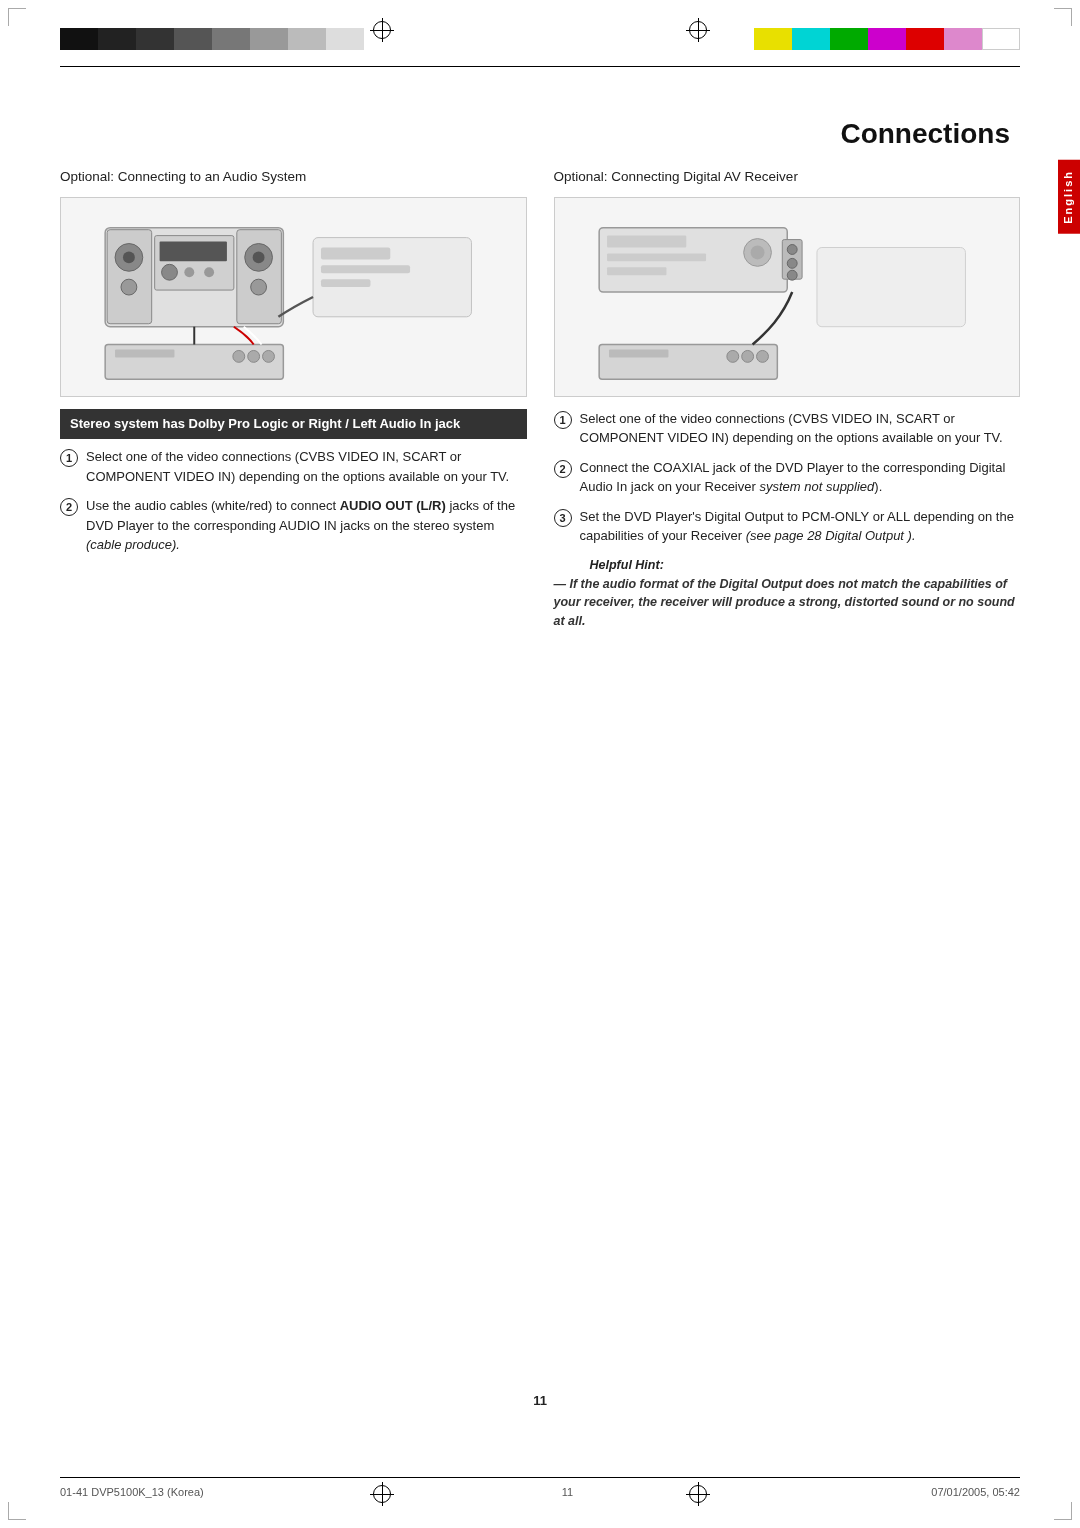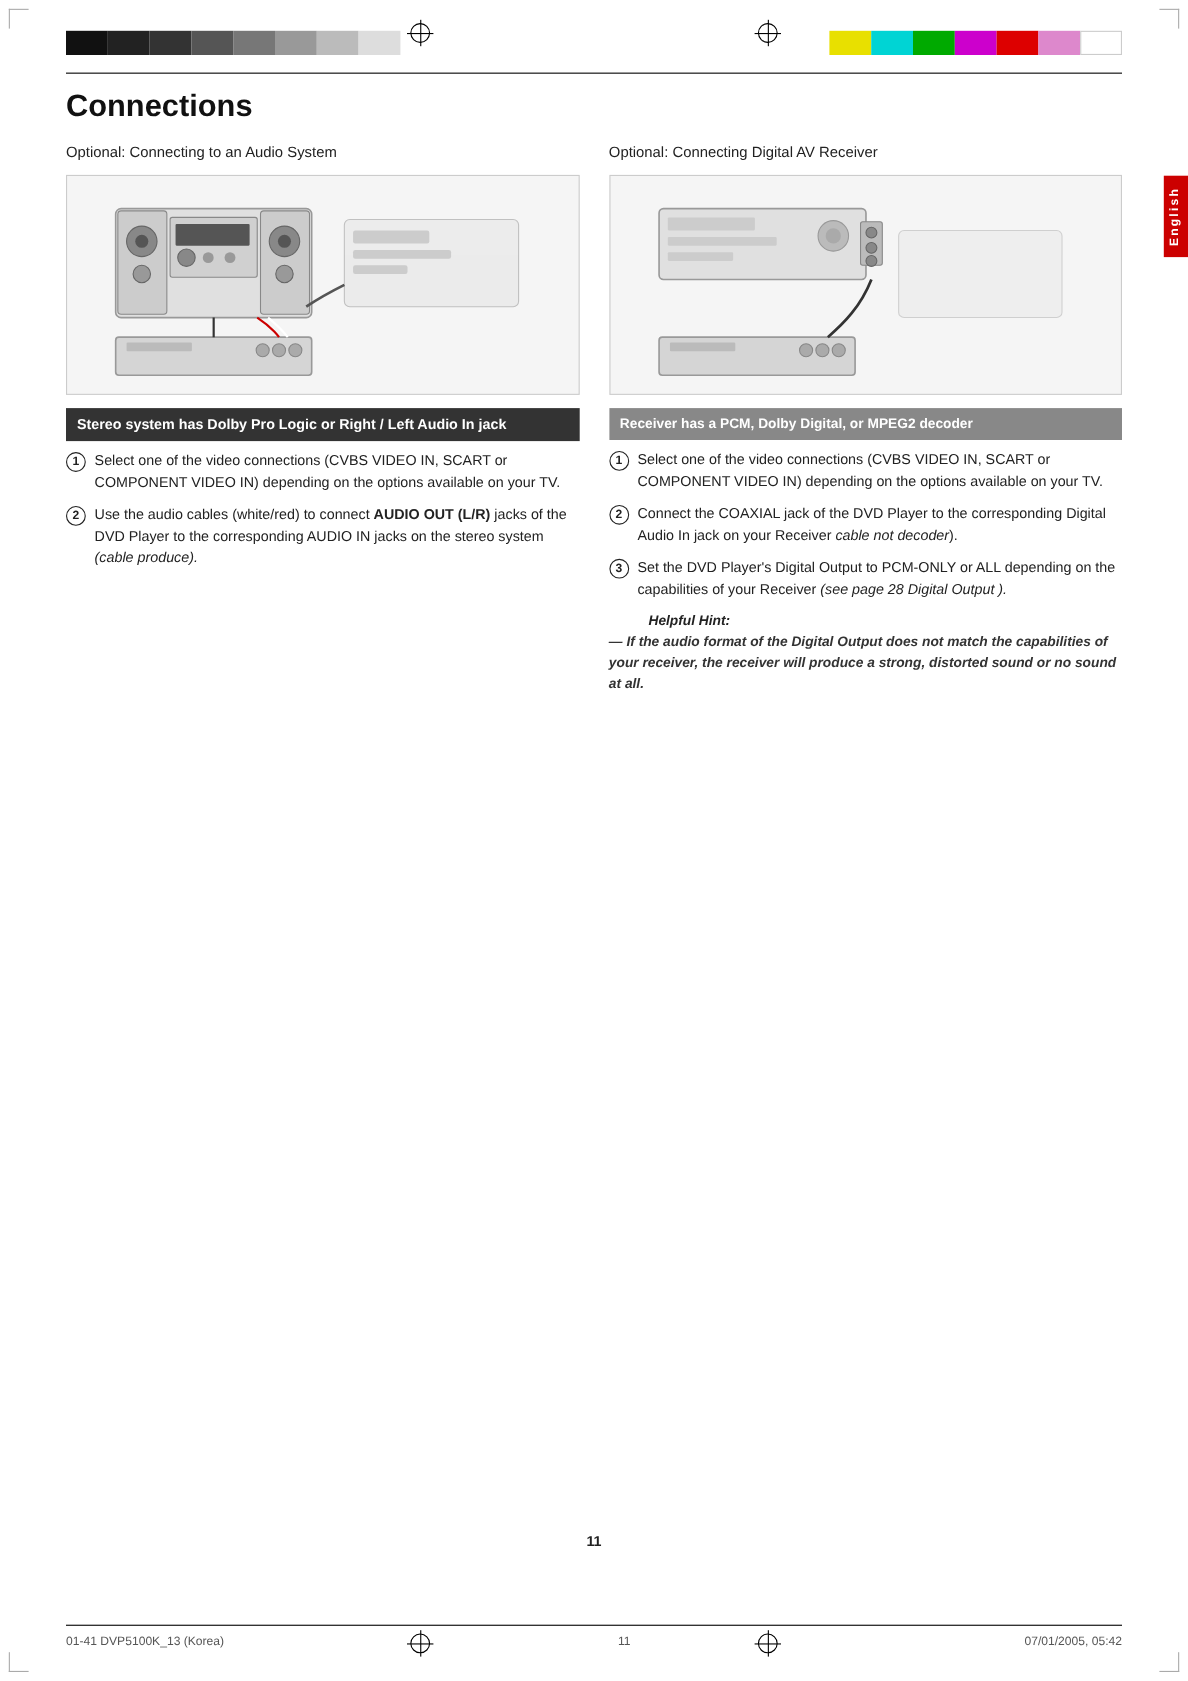--- a/index.html
+++ b/index.html
@@ -75,26 +75,27 @@
     .main {
       position: absolute;
       top: 80px;
       left: 60px;
       right: 60px;
       bottom: 60px;
     }
 
     
     .page-title {
-      text-align: left;
+      text-align: right;
       font-size: 28px;
       font-weight: bold;
       margin-bottom: 18px;
       padding-right: 10px;
       color: #111;
+      margin-top: 38px;
     }
 
     
     .two-col {
       display: flex;
       gap: 27px;
       margin-bottom: 20px;
     }
     .col {
       flex: 1;
@@ -388,31 +389,30 @@
           <circle cx="145" cy="160" r="6" fill="#aaa" stroke="#888" stroke-width="1"></circle>
           <circle cx="160" cy="160" r="6" fill="#aaa" stroke="#888" stroke-width="1"></circle>
           <circle cx="175" cy="160" r="6" fill="#aaa" stroke="#888" stroke-width="1"></circle>
 
           <path d="M 165 148 C 180 135 195 120 205 95" stroke="#333" stroke-width="2.5" fill="none"></path>
 
           <rect x="230" y="50" width="150" height="80" rx="5" fill="#e8e8e8" stroke="#aaa" stroke-width="1" opacity="0.5"></rect>
         </svg>
       </div>
 
-      <div class="instruction-header-right">Receiver has a PCM, Dolby Digital, or MPEG2 decoder</div>
 
       <div class="step">
         <span class="step-num">1</span>
         <span class="step-text">Select one of the video connections (CVBS VIDEO IN, SCART or COMPONENT VIDEO IN) depending on the options available on your TV.</span>
       </div>
 
       <div class="step">
         <span class="step-num">2</span>
         <span class="step-text">
-          Connect the COAXIAL jack of the DVD Player to the corresponding Digital Audio In jack on your Receiver <em>cable not decoder</em>).
+          Connect the COAXIAL jack of the DVD Player to the corresponding Digital Audio In jack on your Receiver <em>system not supplied</em>).
         </span>
       </div>
 
       <div class="step">
         <span class="step-num">3</span>
         <span class="step-text">
           Set the DVD Player's Digital Output to PCM-ONLY or ALL depending on the capabilities of your Receiver <em>(see page 28 Digital Output ).</em>
         </span>
       </div>
 

